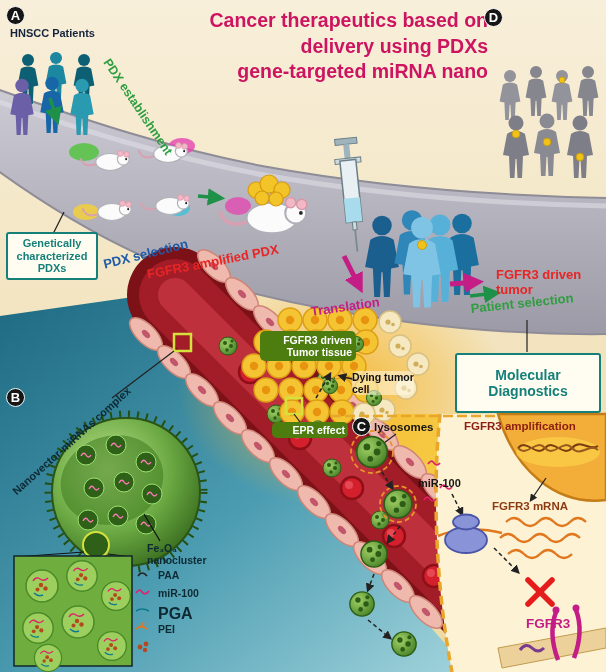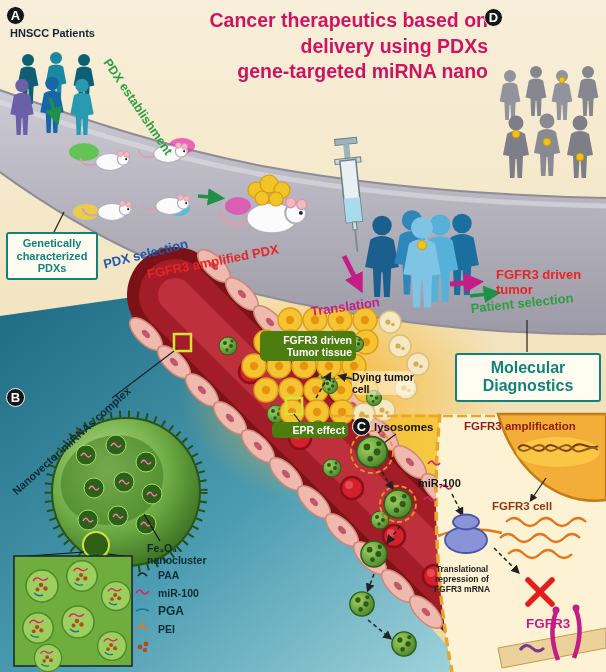--- a/index.html
+++ b/index.html
@@ -435,35 +435,34 @@
 <div class="badge" style="left:484px;top:8px">D</div>
 
 <div class="lbl b c-green nw" style="left:112px;top:56px;transform:rotate(56deg);transform-origin:0 0;font-size:12.5px">PDX establishment</div>
 <div class="lbl b c-blue nw" style="left:102px;top:258px;transform:rotate(-14deg);transform-origin:0 0;font-size:13px">PDX selection</div>
 <div class="lbl b c-red nw" style="left:146px;top:268px;transform:rotate(-11deg);transform-origin:0 0;font-size:13px">FGFR3 amplified PDX</div>
 <div class="lbl b c-magenta nw" style="left:310px;top:305px;transform:rotate(-8deg);transform-origin:0 0;font-size:13px">Translation</div>
 <div class="lbl b c-green nw" style="left:470px;top:302px;transform:rotate(-6deg);transform-origin:0 0;font-size:13px">Patient selection</div>
 <div class="lbl b c-red" style="left:496px;top:268px;width:98px;font-size:13px;text-align:left">FGFR3 driven tumor</div>
 
 <div class="lbl box" style="left:6px;top:232px;width:92px;font-size:11px;padding:3px 2px">Genetically characterized PDXs</div>
-<div class="lbl box" style="left:455px;top:353px;width:146px;font-size:16px;padding:4px 2px">Molecular Diagnostics</div>
+<div class="lbl box" style="left:455px;top:353px;width:146px;font-size:14px;padding:12px 2px">Molecular Diagnostics</div>
 
 <div class="lbl dark" style="left:260px;top:331px;width:96px;font-size:10.5px">FGFR3 driven Tumor tissue</div>
 <div class="lbl b" style="left:352px;top:371px;width:62px;font-size:10.5px;color:#111;background:rgba(255,248,225,0.55);border-radius:6px;z-index:8">Dying tumor cell</div>
 <div class="lbl dark" style="left:272px;top:422px;width:76px;font-size:10.5px;padding:2px 3px">EPR effect</div>
 
 <div class="badge" style="left:6px;top:388px">B</div>
 <div class="lbl b nw" style="left:10px;top:488px;transform:rotate(-42deg);transform-origin:0 0;font-size:11px;color:#0d2a33">Nanovector-miRNAs complex</div>
 <div class="lbl b" style="left:147px;top:542px;width:66px;font-size:10.5px;color:#0d2a33">Fe₃O₄ nanocluster</div>
 <div class="lbl b" style="left:158px;top:569px;font-size:10.5px;color:#0d2a33">PAA</div>
 <div class="lbl b" style="left:158px;top:587px;font-size:10.5px;color:#0d2a33">miR-100</div>
-<div class="lbl b" style="left:158px;top:605px;font-size:12px;color:#0d2a33">PGA</div>
+<div class="lbl b" style="left:158px;top:605px;font-size:16px;color:#0d2a33">PGA</div>
 <div class="lbl b" style="left:158px;top:623px;font-size:10.5px;color:#0d2a33">PEI</div>
 
 <div class="badge" style="left:352px;top:417px">C</div>
 <div class="lbl b" style="left:374px;top:421px;font-size:11.5px;color:#141414">lysosomes</div>
 <div class="lbl b nw" style="left:464px;top:420px;font-size:11.5px;color:#8c1d12">FGFR3 amplification</div>
 <div class="lbl b" style="left:418px;top:477px;font-size:11px;color:#141414">miR-100</div>
-<div class="lbl b" style="left:492px;top:500px;font-size:11.5px;color:#8c3a12">FGFR3 cell</div>
-<div class="lbl b" style="left:420px;top:565px;width:84px;font-size:8.5px;color:#222;text-align:center">Translational repression of FGFR3 mRNA</div>
+<div class="lbl b" style="left:492px;top:500px;font-size:11.5px;color:#8c3a12">FGFR3 mRNA</div>
 <div class="lbl b c-magenta" style="left:526px;top:616px;font-size:13.5px">FGFR3</div>
 
 </div>
 
 </body></html>

